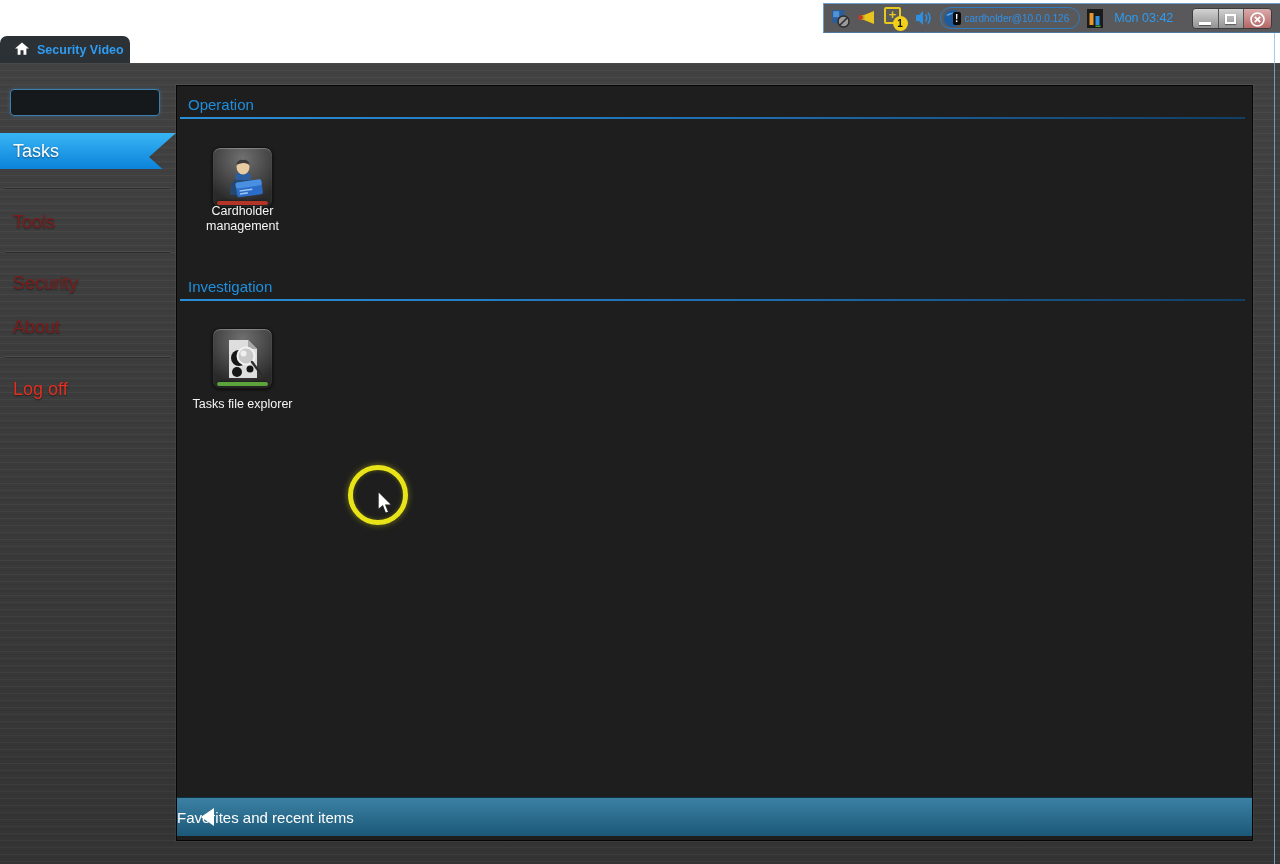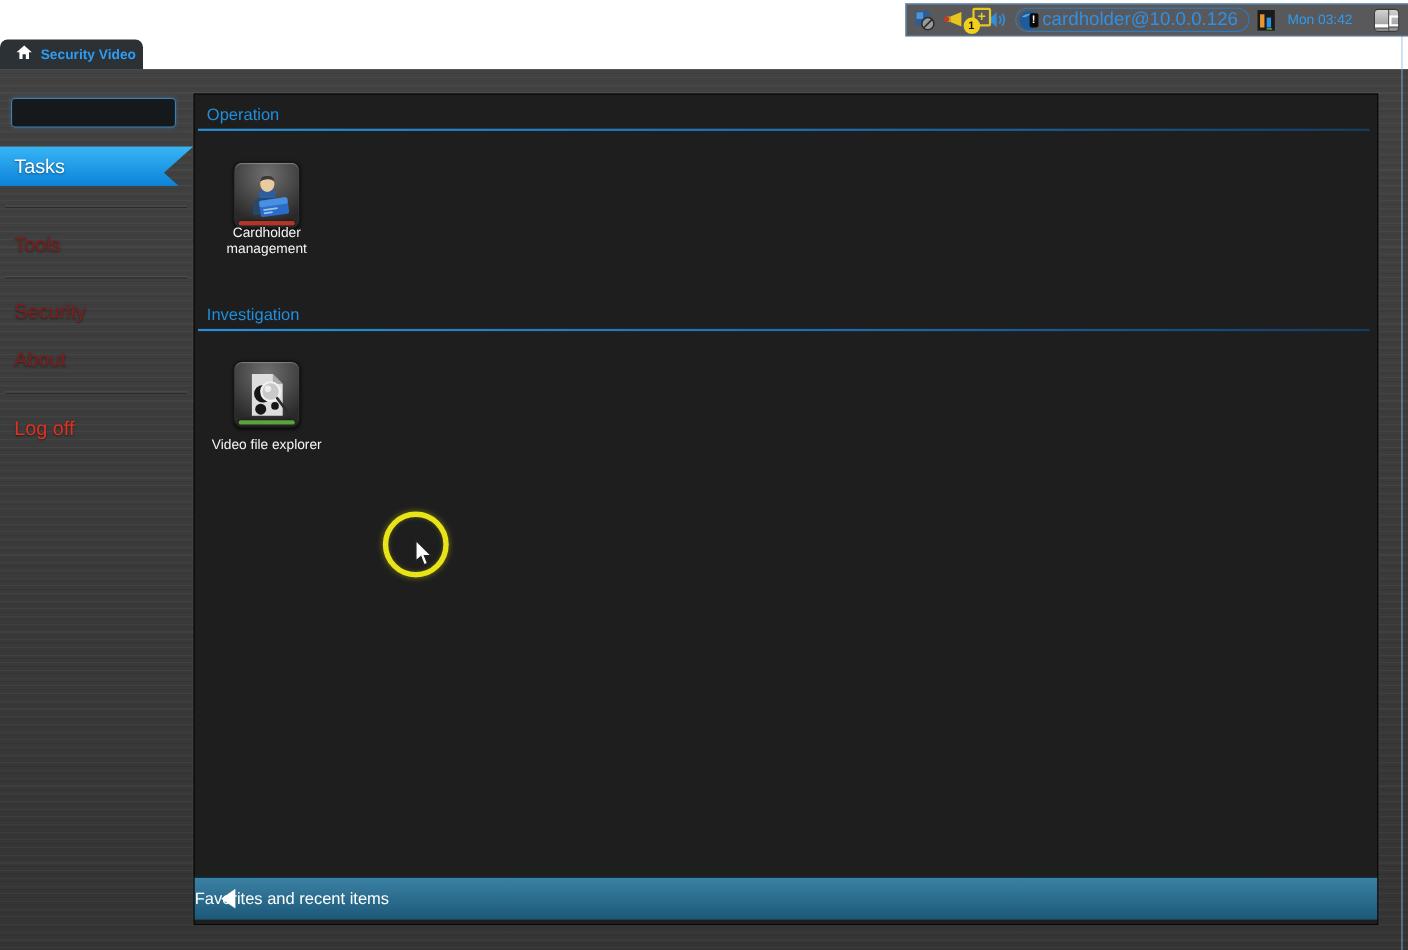--- a/index.html
+++ b/index.html
@@ -51,21 +51,21 @@
   }
   .user-pill {
     position:relative; display:flex; align-items:center; gap:3px;
     border:1px solid #2e7cc0; border-radius:11px; height:22px; padding:0 10px 0 2px;
   }
   .excl-badge {
     position:absolute; left:12px; top:4px; width:8px; height:13px;
     background:#0a0a0a; border-radius:2px; color:#fff; font-size:10px; font-weight:bold;
     display:flex; align-items:center; justify-content:center;
   }
-  .user-label { color:#2e90e8; font-size:17px; }
+  .user-label { color:#2e90e8; font-size:10px; }
   .clock { color:#2e9bf0; font-size:12.5px; margin-left:4px; white-space:nowrap; }
 
   .win-buttons {
     display:flex; margin-left:12px; border:1px solid #3c3c3c; border-radius:4px;
     overflow:hidden; height:21px;
   }
   .win-btn {
     width:29px; height:21px; display:flex; align-items:center; justify-content:center;
     background:linear-gradient(#d2d2d2,#8c8c8c); border-right:1px solid #555;
   }
@@ -274,21 +274,21 @@
       <circle cx="17" cy="36" r="5" fill="#161616"></circle>
       <circle cx="30" cy="33" r="3.5" fill="#161616"></circle>
       <g>
         <circle cx="26" cy="20" r="8.5" fill="#c9c9c9" stroke="#f2f2f2" stroke-width="2"></circle>
         <circle cx="23.5" cy="17.5" r="3" fill="#efefef"></circle>
         <line x1="32" y1="26" x2="41" y2="38" stroke="#2c2c2c" stroke-width="2.4" stroke-linecap="round"></line>
       </g>
     </svg>
     <span class="tile-strip" style="background: rgb(92, 163, 60);"></span>
   </div>
-  <div class="tile-label" style="top:311px">Video file explorer</div>
+  <div class="tile-label" style="top:311px">Tasks file explorer</div>
 
   <div class="fav-bar">
     <span class="fav-arrow"></span>
     <span>Favorites and recent items</span>
   </div>
 </div>
 
 <div class="click-ring"></div>
 <svg class="cursor" width="18" height="27" viewBox="0 0 18 27">
   <path d="M1 1 L1 20 L5.6 16.2 L8.4 23.5 L11.8 22.2 L9 15.2 L15 15 Z" fill="#ffffff" stroke="#222222" stroke-width="1.4"></path>

